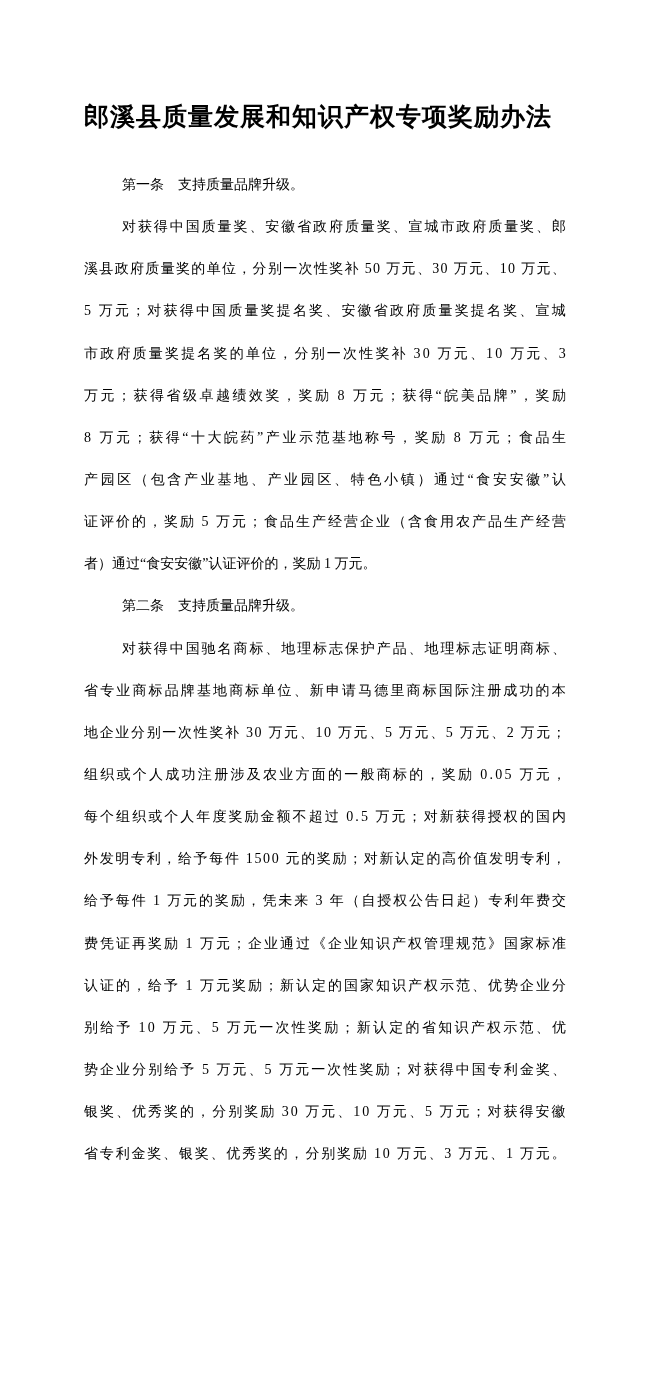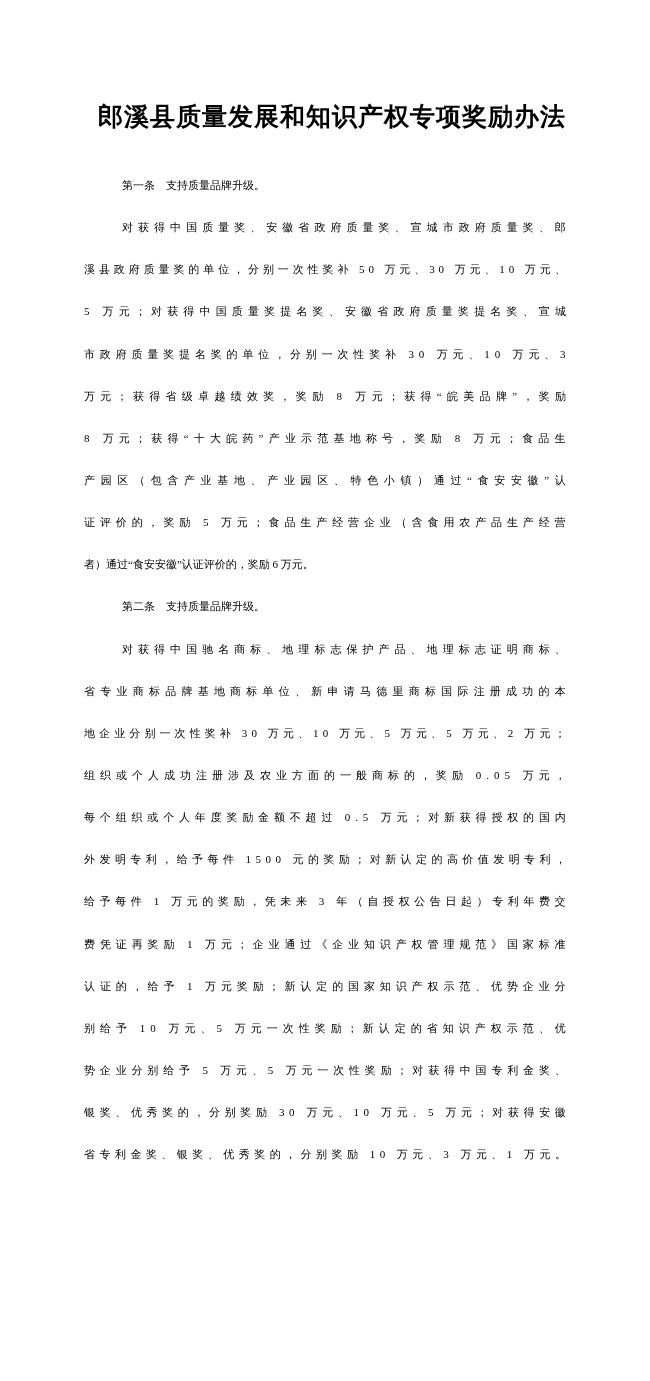--- a/index.html
+++ b/index.html
@@ -11,29 +11,29 @@
     box-sizing: border-box;
     padding: 97px 84px 0 84px;
     font-family: "Liberation Serif", "DejaVu Serif", serif;
     color: #000000;
     overflow: hidden;
   }
   .title {
     margin: 0 0 27px 0;
     font-size: 25px;
     font-weight: 700;
-    text-align: right;
+    text-align: left;
     line-height: 40px;
     letter-spacing: 1px;
   }
   .docbody { width: 482px; }
   .line {
     height: 42.15px;
     line-height: 42.15px;
-    font-size: 11px;
+    font-size: 14px;
     white-space: nowrap;
   }
   
   .jline { display: flex; justify-content: space-between; }
   .jline span { display: block; white-space: pre; }
   
   .indent { padding-left: 38px; }
   .pline { text-align: left; }
 </style>
 </head>
@@ -311,21 +311,21 @@
         <span>食</span>
         <span>用</span>
         <span>农</span>
         <span>产</span>
         <span>品</span>
         <span>生</span>
         <span>产</span>
         <span>经</span>
         <span>营</span>
       </div>
-    <div class="line pline">者）通过“食安安徽”认证评价的，奖励 6 万元。</div>
+    <div class="line pline">者）通过“食安安徽”认证评价的，奖励 1 万元。</div>
 
     <div class="line pline indent">第二条　支持质量品牌升级。</div>
 
     <div class="line jline indent">
         <span>对</span>
         <span>获</span>
         <span>得</span>
         <span>中</span>
         <span>国</span>
         <span>驰</span>

